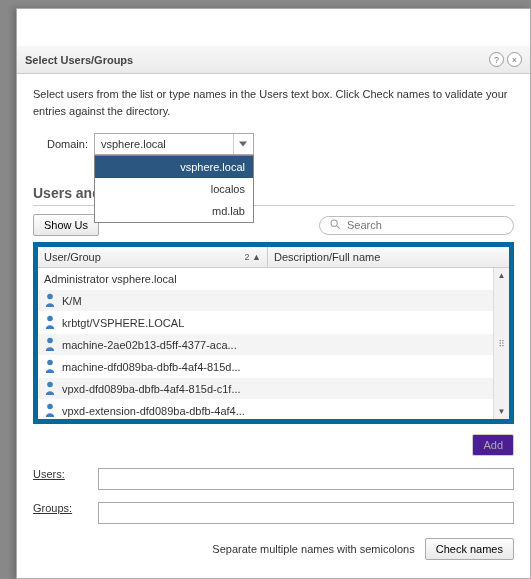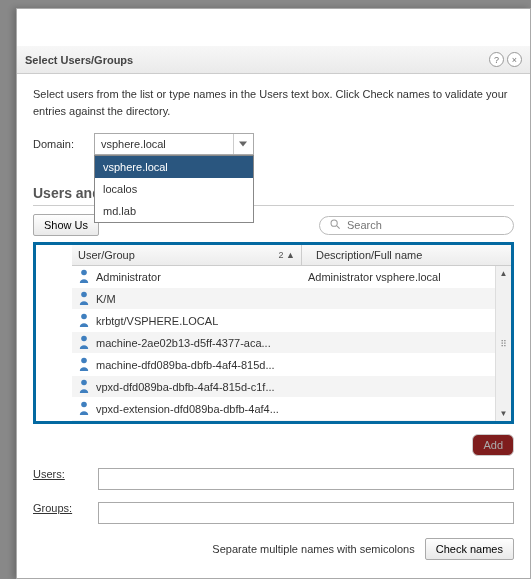--- a/index.html
+++ b/index.html
@@ -39,21 +39,21 @@
       display: inline-flex;
       align-items: center;
       justify-content: center;
       font-size: 9px;
       color: #777;
       background: #fff;
       cursor: pointer;
     }
     .content { padding: 12px 16px; display: flex; flex-direction: column; flex: 1; }
     .instruction { line-height: 1.5; margin-bottom: 14px; }
-    .domain-row { display: flex; align-items: center; gap: 6px; margin-bottom: 30px; position: relative; }
+    .domain-row { display: flex; align-items: center; gap: 6px; margin-bottom: 30px; position: relative; text-align: right; }
     .domain-label { color: #333; width: 55px; }
     .domain-select {
       position: relative;
       width: 160px;
     }
     .domain-select-box {
       border: 1px solid #aaa;
       background: #fff;
       height: 22px;
       display: flex;
@@ -120,43 +120,42 @@
     .search-box input {
       border: none;
       outline: none;
       flex: 1;
       font-size: 11px;
       margin-left: 6px;
       color: #333;
     }
     .search-box svg { width: 11px; height: 11px; fill: #999; }
     .table {
-      border: 3px solid #0369a1;
+      border: 5px solid #0369a1;
       display: flex;
       height: 182px;
       flex-direction: column;
-      padding-left: 36px;
     }
     .table-head {
       display: flex;
       background: linear-gradient(#fafafa, #ececec);
       border-bottom: 1px solid #ccc;
       font-size: 11px;
     }
     .th {
       padding: 4px 6px;
       border-right: 1px solid #ccc;
       display: flex;
       align-items: center;
       justify-content: space-between;
       cursor: pointer;
     }
     .th:last-child { border-right: none; }
     .col-user { width: 230px; }
-    .col-desc { flex: 1; margin-left: 8px; }
+    .col-desc { flex: 1; }
     .sort-ind { font-size: 9px; color: #555; }
     .table-body {
       flex: 1;
       overflow: hidden;
       position: relative;
       display: flex;
     }
     .rows { flex: 1; overflow: hidden; }
     .table-row {
       display: flex;
@@ -183,24 +182,23 @@
       display: flex;
       flex-direction: column;
       justify-content: space-between;
       align-items: center;
       padding: 3px 0;
     }
     .scroll-arrow { font-size: 8px; color: #555; cursor: pointer; }
     .add-row { display: flex; justify-content: flex-end; margin-top: 10px; }
     .btn-disabled {
       color: #aaa;
-      background: #7f1d1d;
+      background: #4c1d95;
       border-color: #ccc;
       cursor: default;
-      border-radius: 6px;
     }
     .field-row {
       display: flex;
       margin-top: 12px;
       gap: 10px;
       text-decoration: underline;
     }
     .field-label { width: 55px; }
     .text-field {
       flex: 1;
@@ -281,27 +279,20 @@
           <span>User/Group</span>
           <span class="sort-ind">2 ▲</span>
         </div>
         <div class="th col-desc">
           <span>Description/Full name</span>
         </div>
       </div>
       <div class="table-body">
         <div class="rows" id="rows-container">
             <div class="table-row">
-              <div class="cell-user">
-                <span class="user-icon"><svg viewBox="0 0 16 20">
-                    <circle cx="8" cy="5" r="4"></circle>
-                    <path d="M2 20 C2 13 14 13 14 20 Z"></path>
-                  </svg></span>
-                <span>Administrator</span>
-              </div>
               <div class="cell-desc">Administrator vsphere.local</div>
             </div>
             <div class="table-row">
               <div class="cell-user">
                 <span class="user-icon"><svg viewBox="0 0 16 20">
                     <circle cx="8" cy="5" r="4"></circle>
                     <path d="M2 20 C2 13 14 13 14 20 Z"></path>
                   </svg></span>
                 <span>K/M</span>
               </div>

